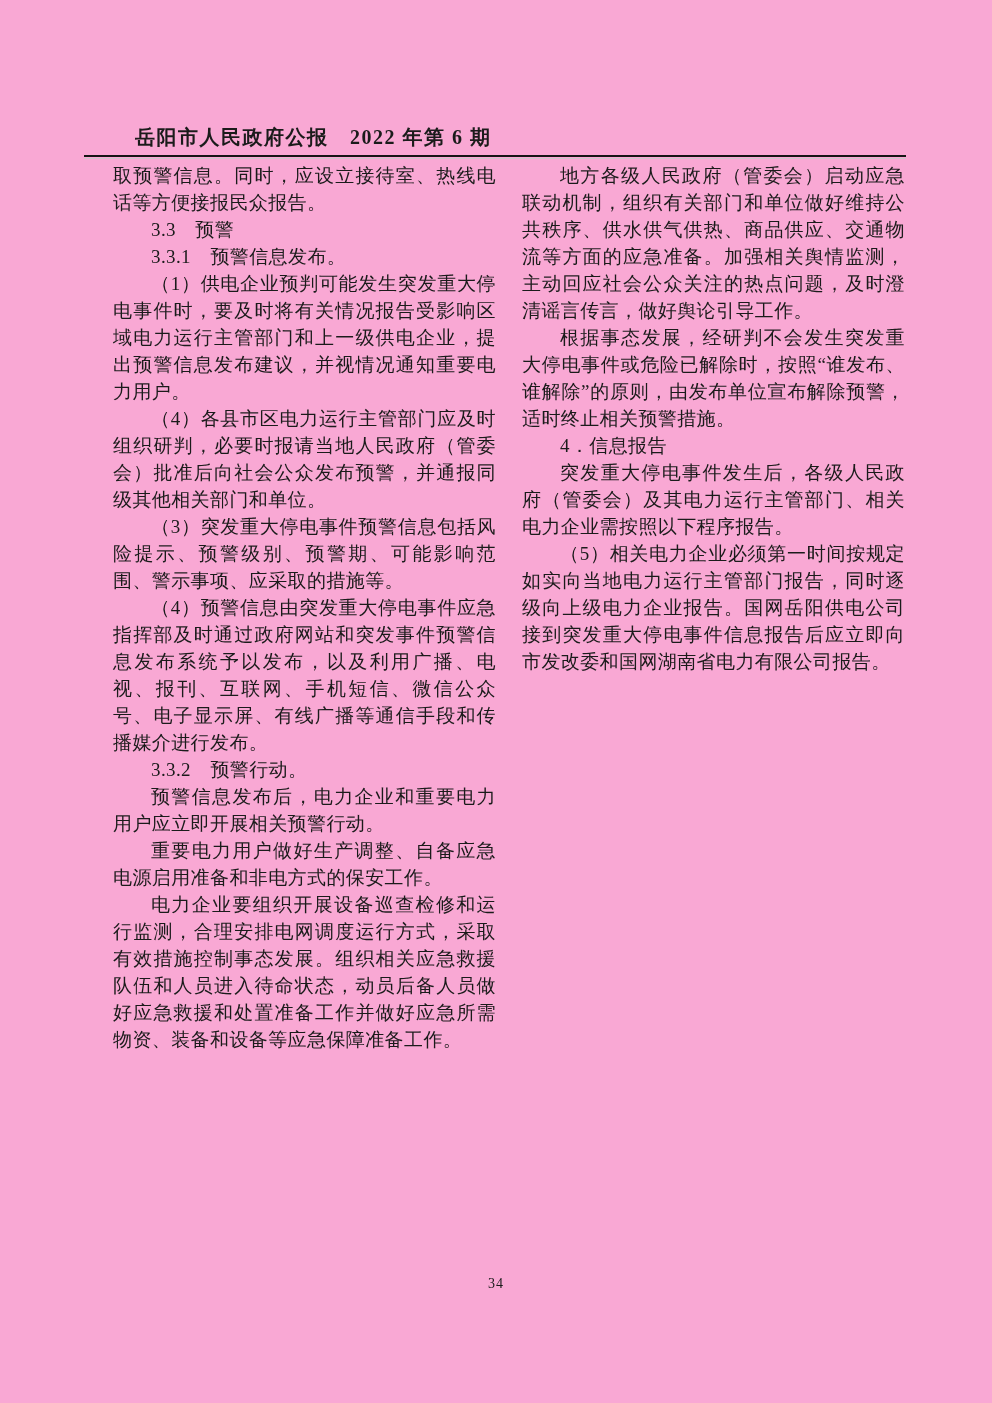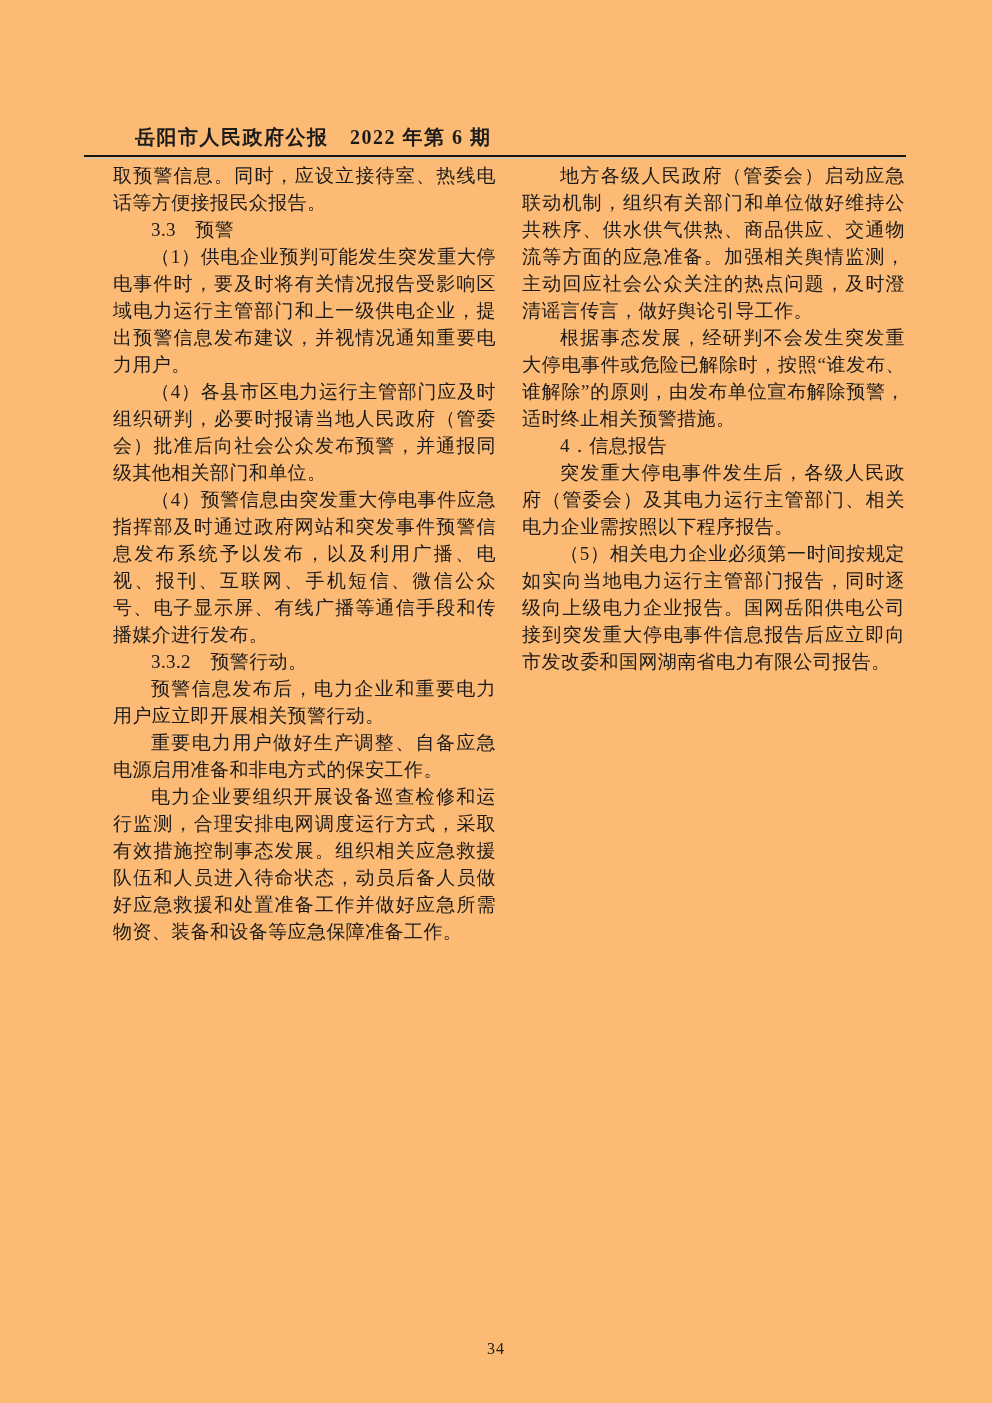--- a/index.html
+++ b/index.html
@@ -5,21 +5,21 @@
   html, body {
     margin: 0;
     padding: 0;
     background: #e8e8e8;
   }
   .page {
     position: relative;
     width: 992px;
     height: 1403px;
     margin: 0 auto;
-    background: #fdba74;
+    background: #f9a8d4;
     font-family: "Liberation Serif", "DejaVu Serif", serif;
     color: #1b1b1b;
     overflow: hidden;
     text-decoration: underline;
   }
   .header-title {
     position: absolute;
     top: 124px;
     left: 135px;
     font-size: 20px;
@@ -58,41 +58,43 @@
   }
   .para {
     margin: 0;
     padding: 0;
   }
   .para.indent {
     text-indent: 2em;
   }
   .page-number {
     position: absolute;
-    top: 1340px;
+    top: 1276px;
     left: 0;
     width: 100%;
     text-align: center;
-    font-size: 16px;
+    font-size: 14px;
     letter-spacing: 1px;
   }
 </style>
 </head>
 <body>
 
 <div class="page">
   <div class="header-title">岳阳市人民政府公报　2022 年第 6 期</div>
   <div class="header-rule"></div>
 
   <div class="columns">
     <div class="column">
         <p class="para">取预警信息。同时，应设立接待室、热线电话等方便接报民众报告。</p>
         <p class="para indent">3.3　预警</p>
+        <p class="para indent">3.3.1　预警信息发布。</p>
         <p class="para indent">（1）供电企业预判可能发生突发重大停电事件时，要及时将有关情况报告受影响区域电力运行主管部门和上一级供电企业，提出预警信息发布建议，并视情况通知重要电力用户。</p>
         <p class="para indent">（4）各县市区电力运行主管部门应及时组织研判，必要时报请当地人民政府（管委会）批准后向社会公众发布预警，并通报同级其他相关部门和单位。</p>
+        <p class="para indent">（3）突发重大停电事件预警信息包括风险提示、预警级别、预警期、可能影响范围、警示事项、应采取的措施等。</p>
         <p class="para indent">（4）预警信息由突发重大停电事件应急指挥部及时通过政府网站和突发事件预警信息发布系统予以发布，以及利用广播、电视、报刊、互联网、手机短信、微信公众号、电子显示屏、有线广播等通信手段和传播媒介进行发布。</p>
         <p class="para indent">3.3.2　预警行动。</p>
         <p class="para indent">预警信息发布后，电力企业和重要电力用户应立即开展相关预警行动。</p>
         <p class="para indent">重要电力用户做好生产调整、自备应急电源启用准备和非电方式的保安工作。</p>
         <p class="para indent">电力企业要组织开展设备巡查检修和运行监测，合理安排电网调度运行方式，采取有效措施控制事态发展。组织相关应急救援队伍和人员进入待命状态，动员后备人员做好应急救援和处置准备工作并做好应急所需物资、装备和设备等应急保障准备工作。</p>
       </div>
     <div class="column">
         <p class="para indent">地方各级人民政府（管委会）启动应急联动机制，组织有关部门和单位做好维持公共秩序、供水供气供热、商品供应、交通物流等方面的应急准备。加强相关舆情监测，主动回应社会公众关注的热点问题，及时澄清谣言传言，做好舆论引导工作。</p>
         <p class="para indent">根据事态发展，经研判不会发生突发重大停电事件或危险已解除时，按照“谁发布、谁解除”的原则，由发布单位宣布解除预警，适时终止相关预警措施。</p>
         <p class="para indent">4．信息报告</p>

